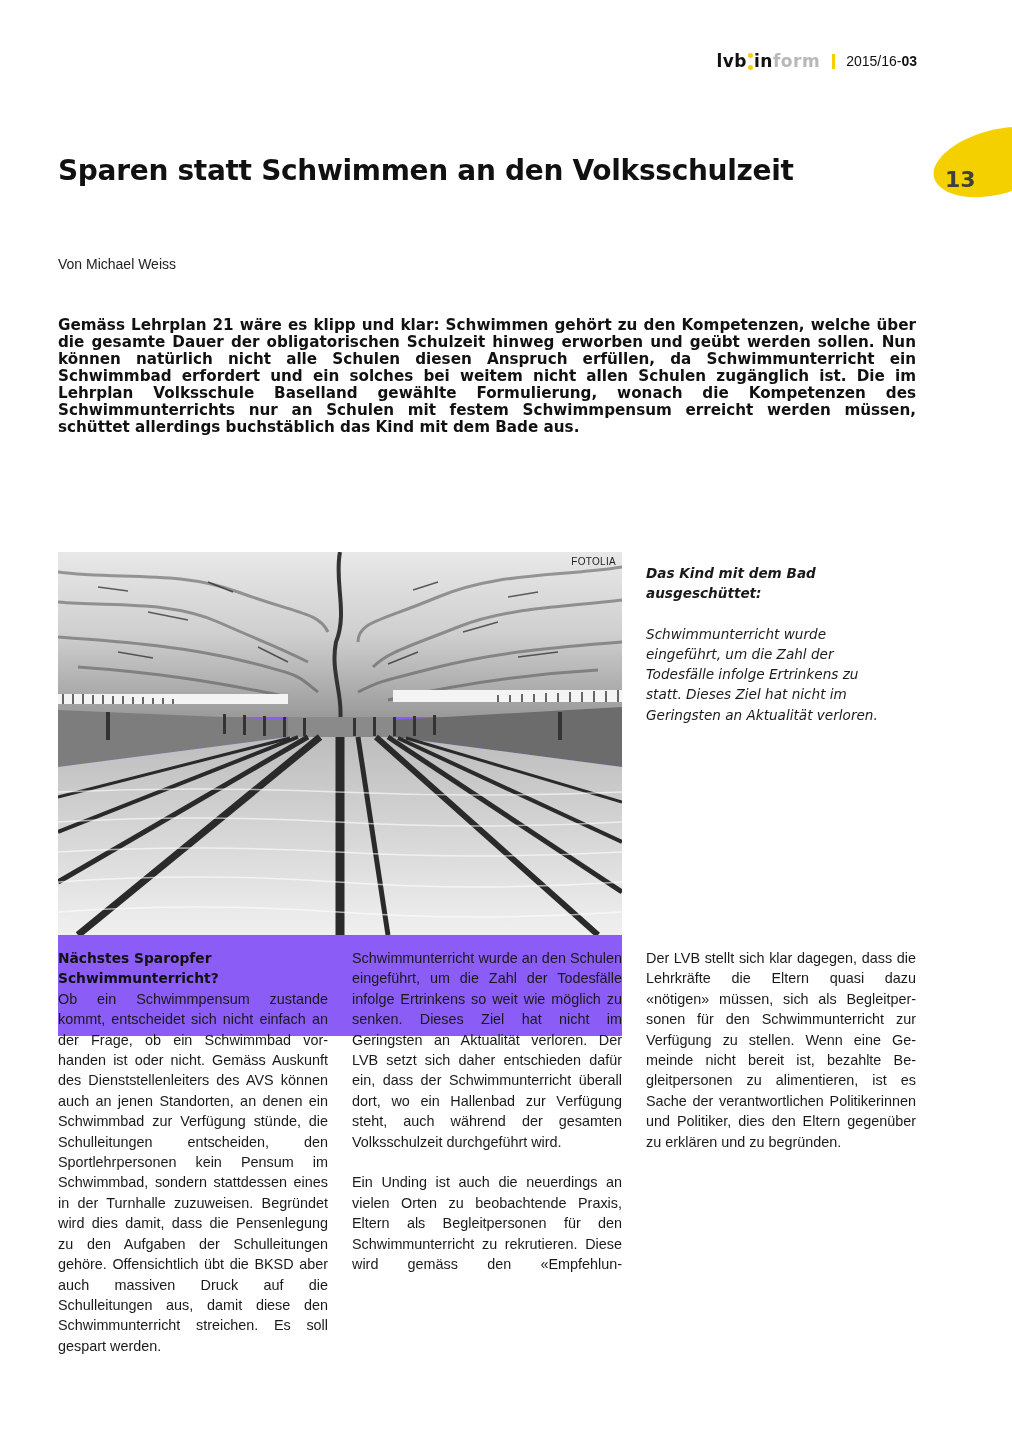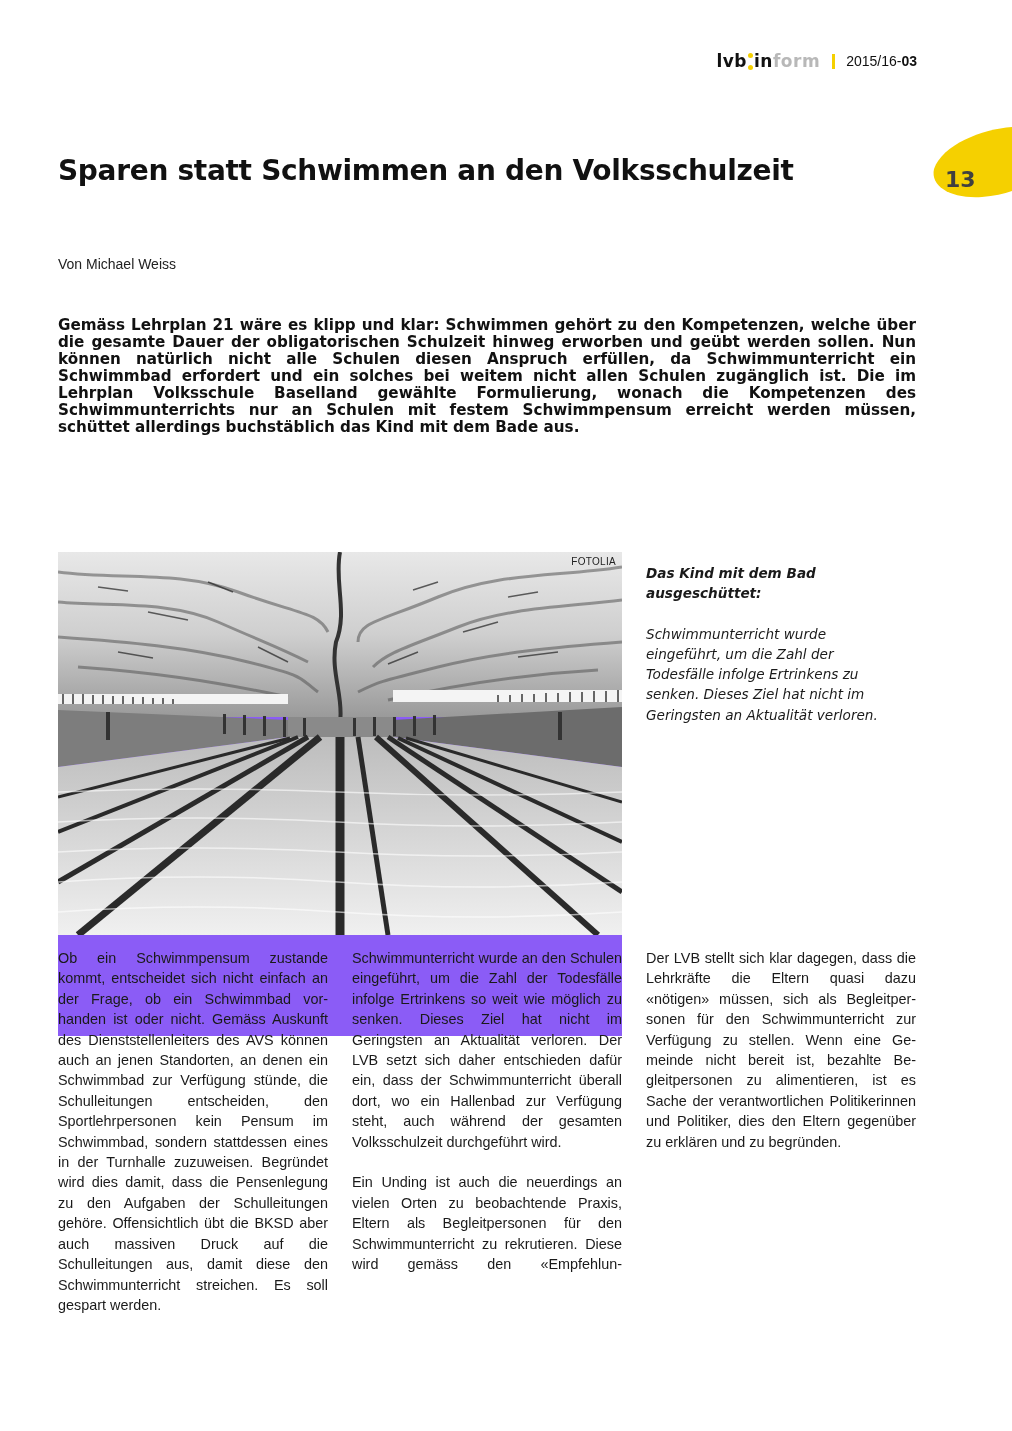--- a/index.html
+++ b/index.html
@@ -152,24 +152,25 @@
       <path d="M0,300 q140,-8 280,0 t284,0"></path>
       <path d="M0,330 q140,-10 280,0 t284,0"></path>
       <path d="M0,360 q140,-10 280,0 t284,0"></path>
     </g>
   </svg>
   <span class="credit">FOTOLIA</span>
 </div>
 
 <div class="caption">
   <span class="cap-title">Das Kind mit dem Bad ausgeschüttet:</span>
-  <span>Schwimmunterricht wurde eingeführt, um die Zahl der Todesfälle infolge Ertrinkens zu senken. Dieses Ziel hat nicht im Geringsten an Aktualität verloren.</span>
+  <span>Schwimmunterricht wurde eingeführt, um die Zahl der Todesfälle infolge Ertrinkens zu statt. Dieses Ziel hat nicht im Geringsten an Aktualität verloren.</span>
 </div>
 
 <div class="col col1">
+  <h3>Nächstes Sparopfer Schwimmunterricht?</h3>
   <p class="last-line-left">Ob ein Schwimmpensum zustande kommt, entscheidet sich nicht einfach an der Frage, ob ein Schwimmbad vor­handen ist oder nicht. Gemäss Aus­kunft des Dienststellenleiters des AVS können auch an jenen Standorten, an denen ein Schwimmbad zur Verfügung stünde, die Schulleitungen entschei­den, den Sportlehrpersonen kein Pen­sum im Schwimmbad, sondern statt­dessen eines in der Turnhalle zuzuwei­sen. Begründet wird dies damit, dass die Pensenlegung zu den Aufgaben der Schulleitungen gehöre. Offen­sichtlich übt die BKSD aber auch mas­siven Druck auf die Schulleitungen aus, damit diese den Schwimmunter­richt streichen. Es soll gespart werden.</p>
 </div>
 
 <div class="col col2">
   <p class="last-line-left">Schwimmunterricht wurde an den Schulen eingeführt, um die Zahl der Todesfälle infolge Ertrinkens so weit wie möglich zu senken. Dieses Ziel hat nicht im Geringsten an Aktualität ver­loren. Der LVB setzt sich daher ent­schieden dafür ein, dass der Schwimm­unterricht überall dort, wo ein Hallen­bad zur Verfügung steht, auch wäh­rend der gesamten Volksschulzeit durchgeführt wird.</p>
   <div class="gap"></div>
   <p style="text-align-last: justify;">Ein Unding ist auch die neuerdings an vielen Orten zu beobachtende Praxis, Eltern als Begleitpersonen für den Schwimmunterricht zu rekrutieren. Diese wird gemäss den «Empfehlun-</p>
 </div>
 
 <div class="col col3">

